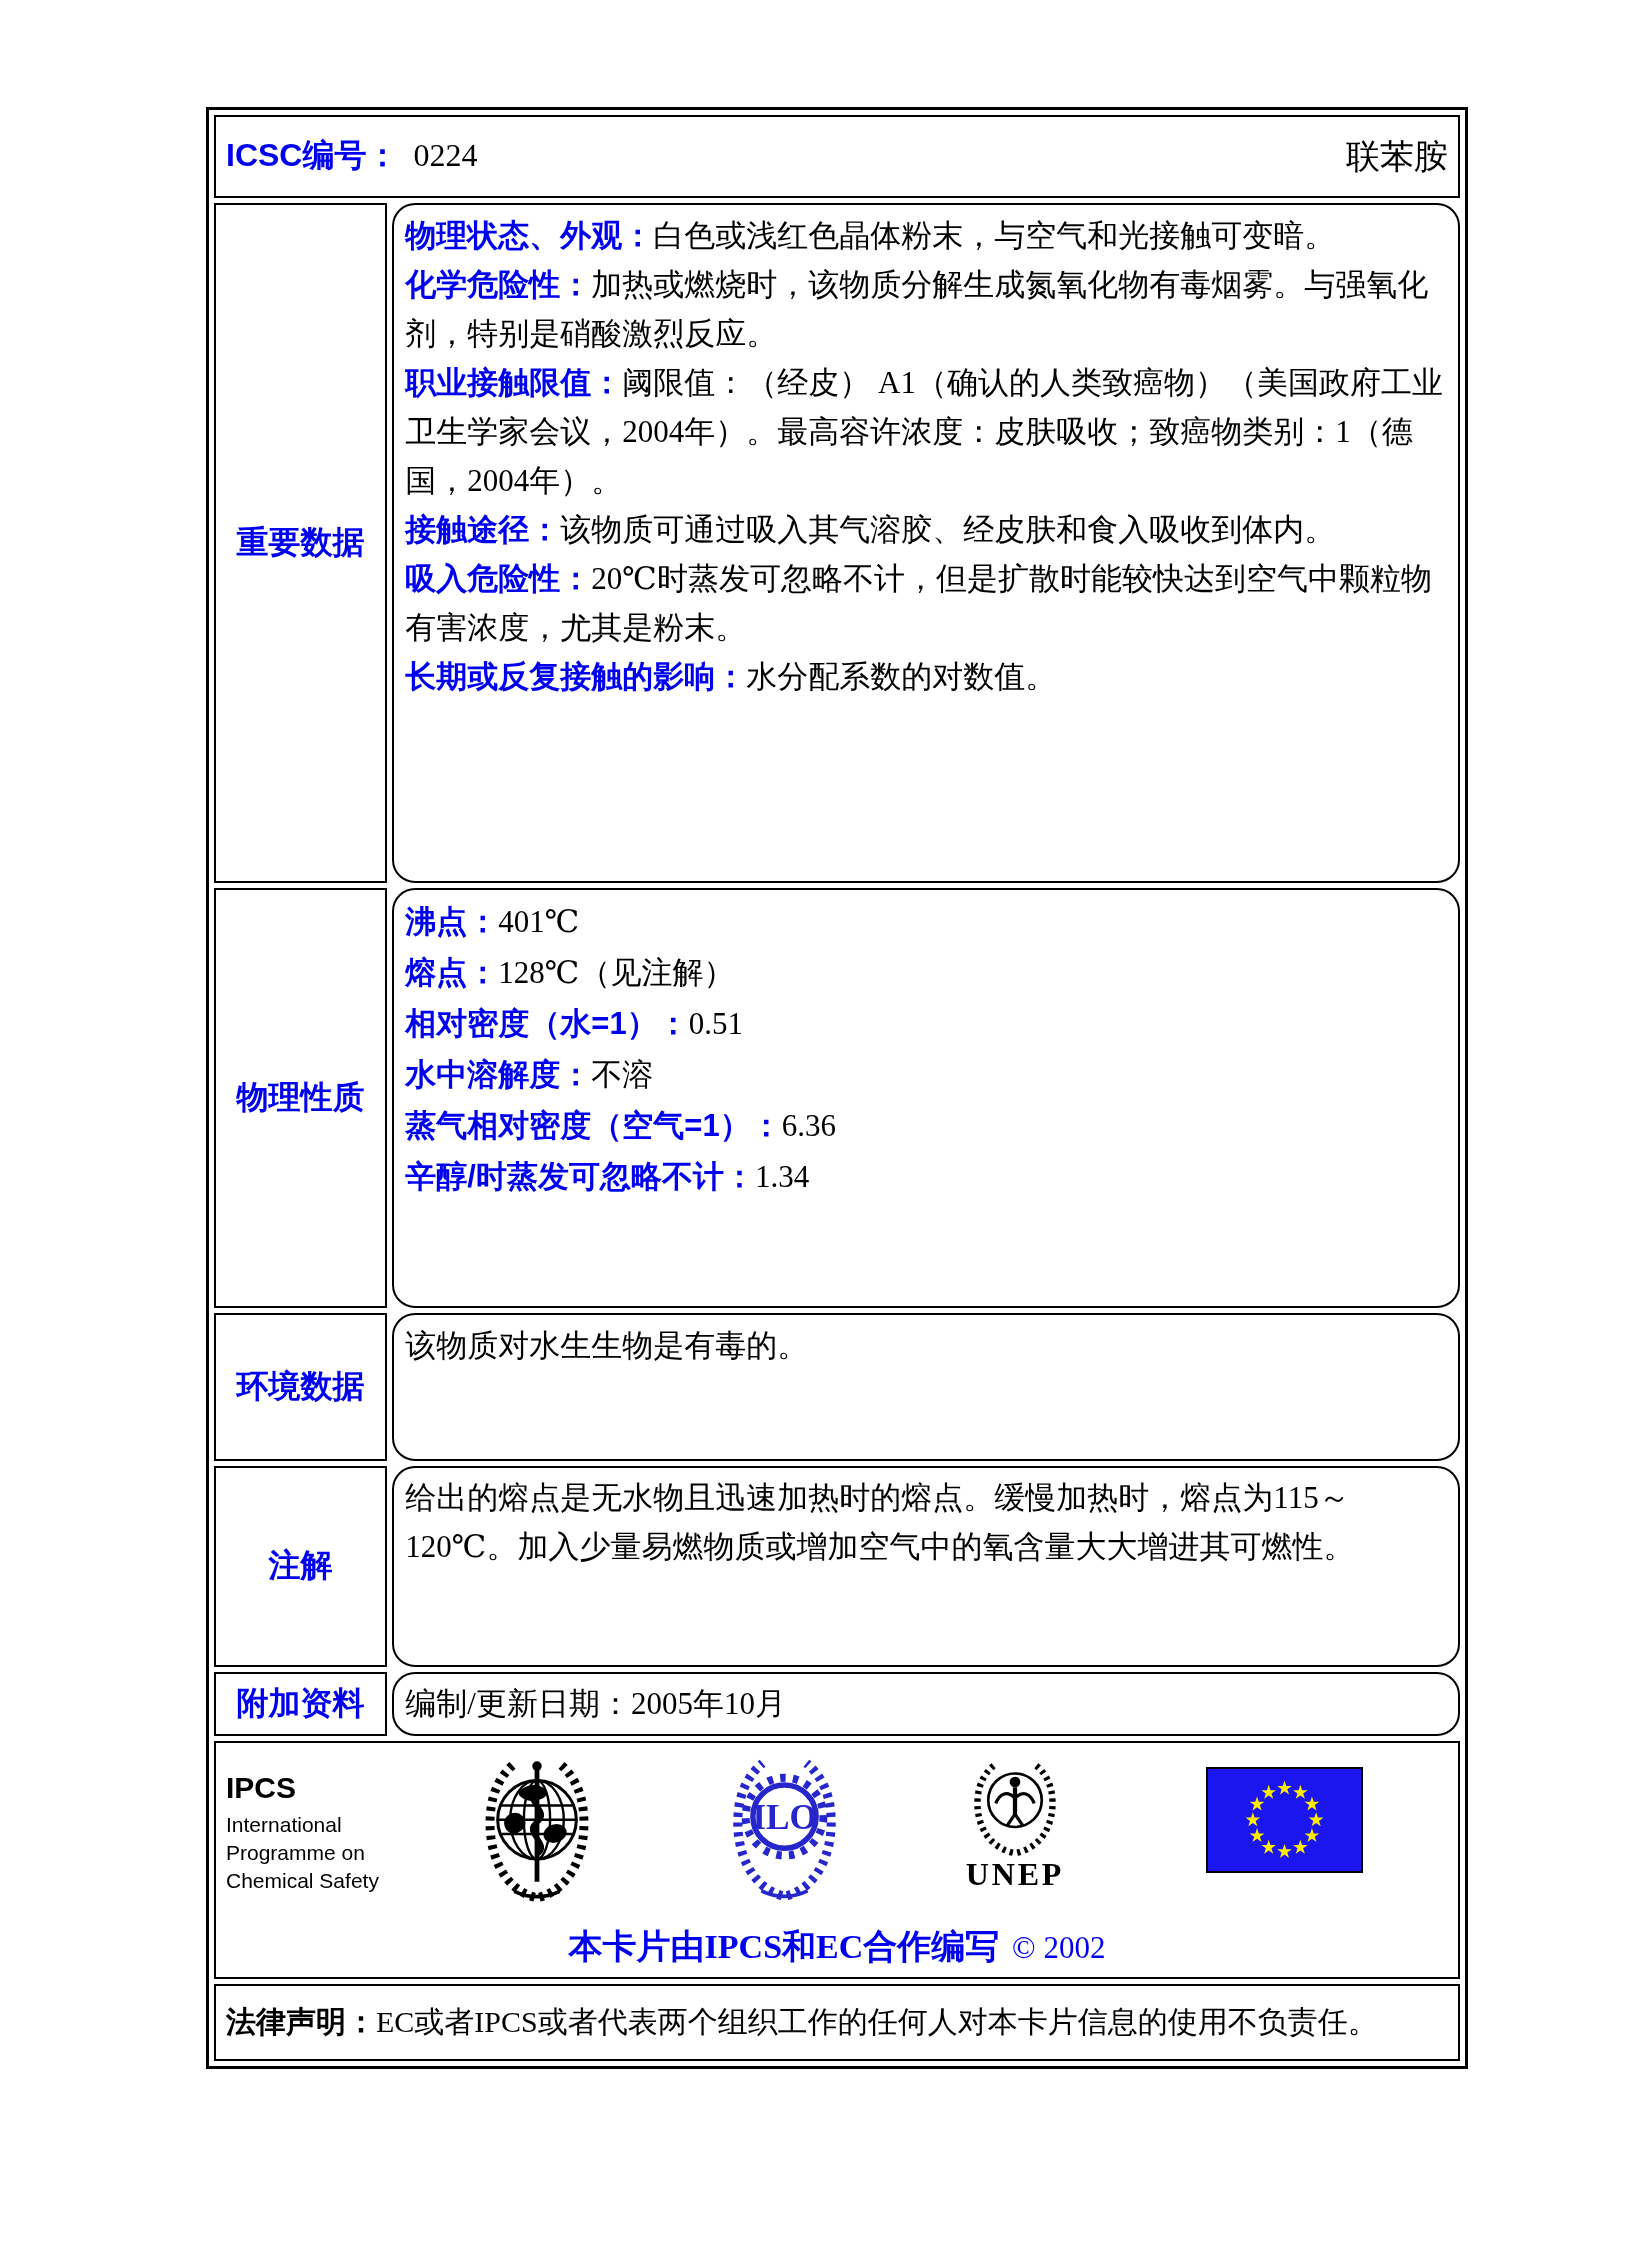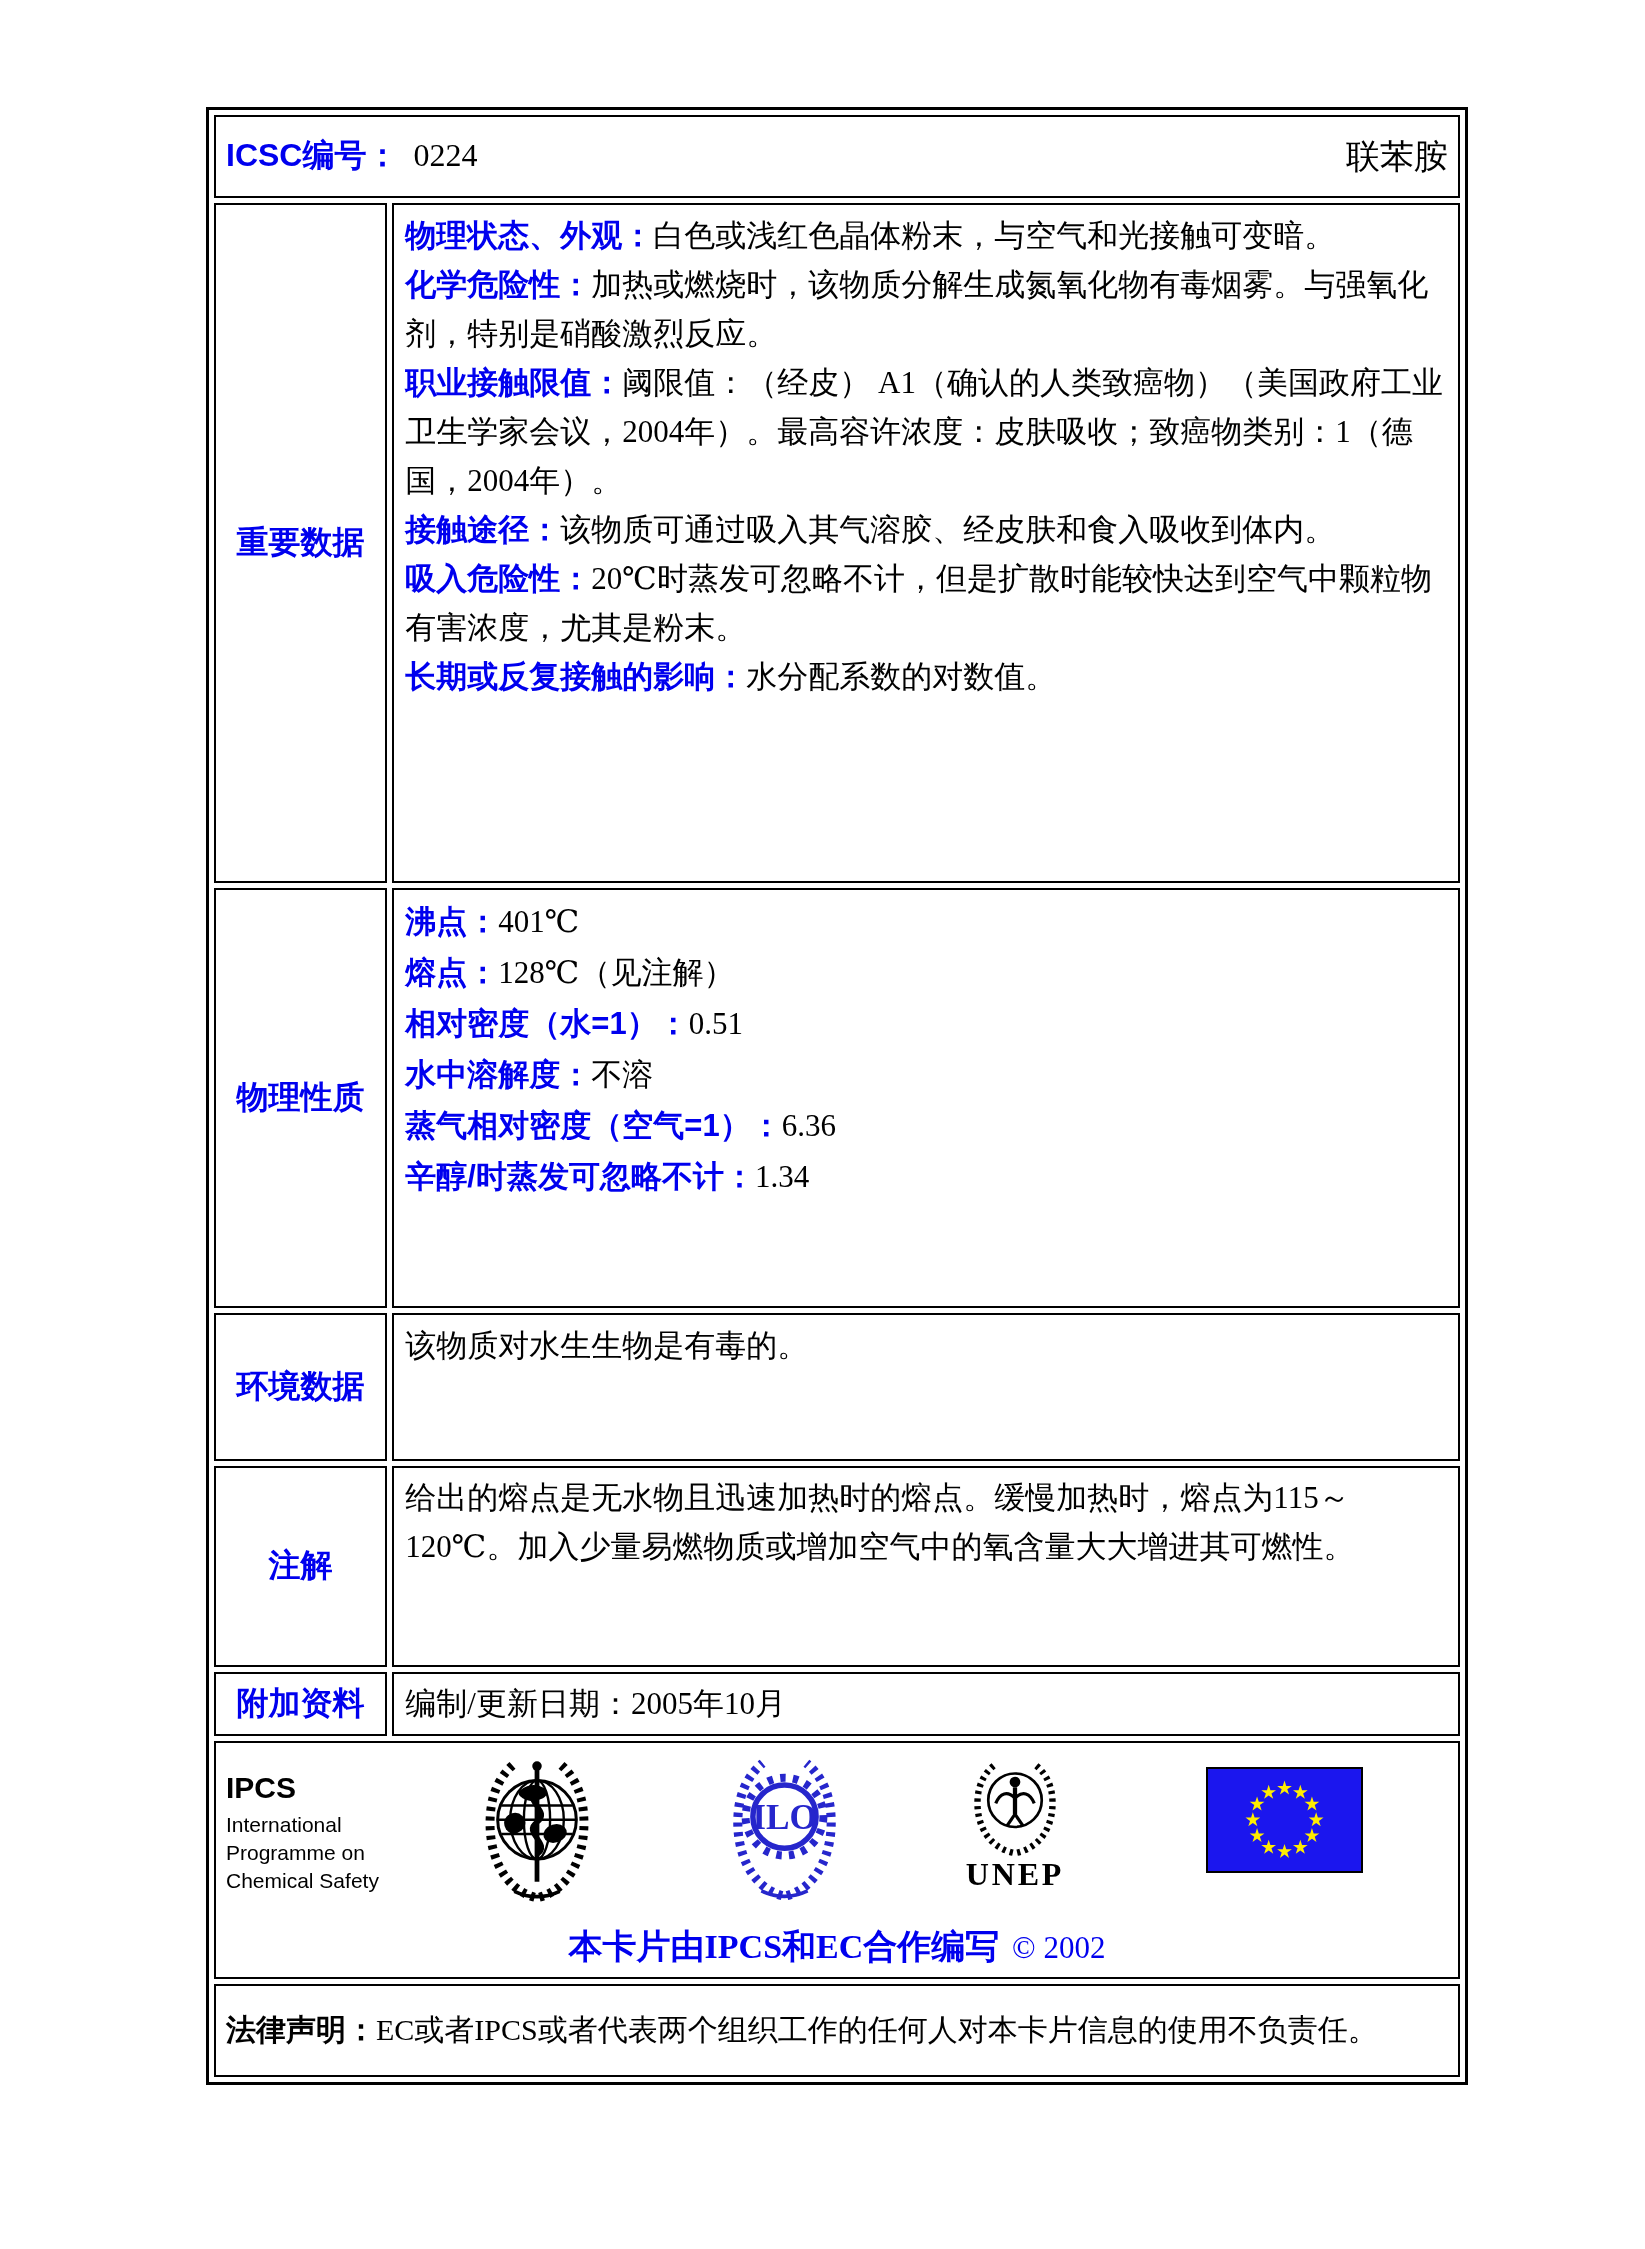--- a/index.html
+++ b/index.html
@@ -31,35 +31,36 @@
 
   td.lblcell {
     text-align:center; vertical-align:middle;
     color:#0000ee; font-weight:bold; font-size:32px;
     font-family:"Liberation Sans","DejaVu Sans",sans-serif;
   }
   td.content {
     vertical-align:top; padding:5.6px 11.3px;
     color:#000; font-size:31px; line-height:49px;
     font-family:"Liberation Serif","DejaVu Serif",serif;
+    border-radius:23px;
   }
   td.content p { margin:0; }
   .blbl {
     color:#0000ee; font-weight:bold;
     font-family:"Liberation Sans","DejaVu Sans",sans-serif;
   }
   .r2 { height:665px; }
   .r3 { height:405px; }
   .r3 p { line-height:51px; }
   .r4 { height:132px; }
   .r5 { height:186px; }
   .r6 { height:39px; }
   .r6td { vertical-align:middle; }
   .r7 { height:218px; position:relative; padding:8px; }
-  .r8 { height:73px; vertical-align:middle; padding:8px 10px;
+  .r8 { height:73px; vertical-align:middle; padding:0 10px;
         font-size:30px; font-family:"Liberation Serif","DejaVu Serif",serif; }
 
   .legal-lbl {
     color:#000; font-weight:bold;
     font-family:"Liberation Sans","DejaVu Sans",sans-serif;
   }
 
   
   .ipcs { position:absolute; left:10px; top:28px;
           font-family:"Liberation Sans","DejaVu Sans",sans-serif; color:#000; }

